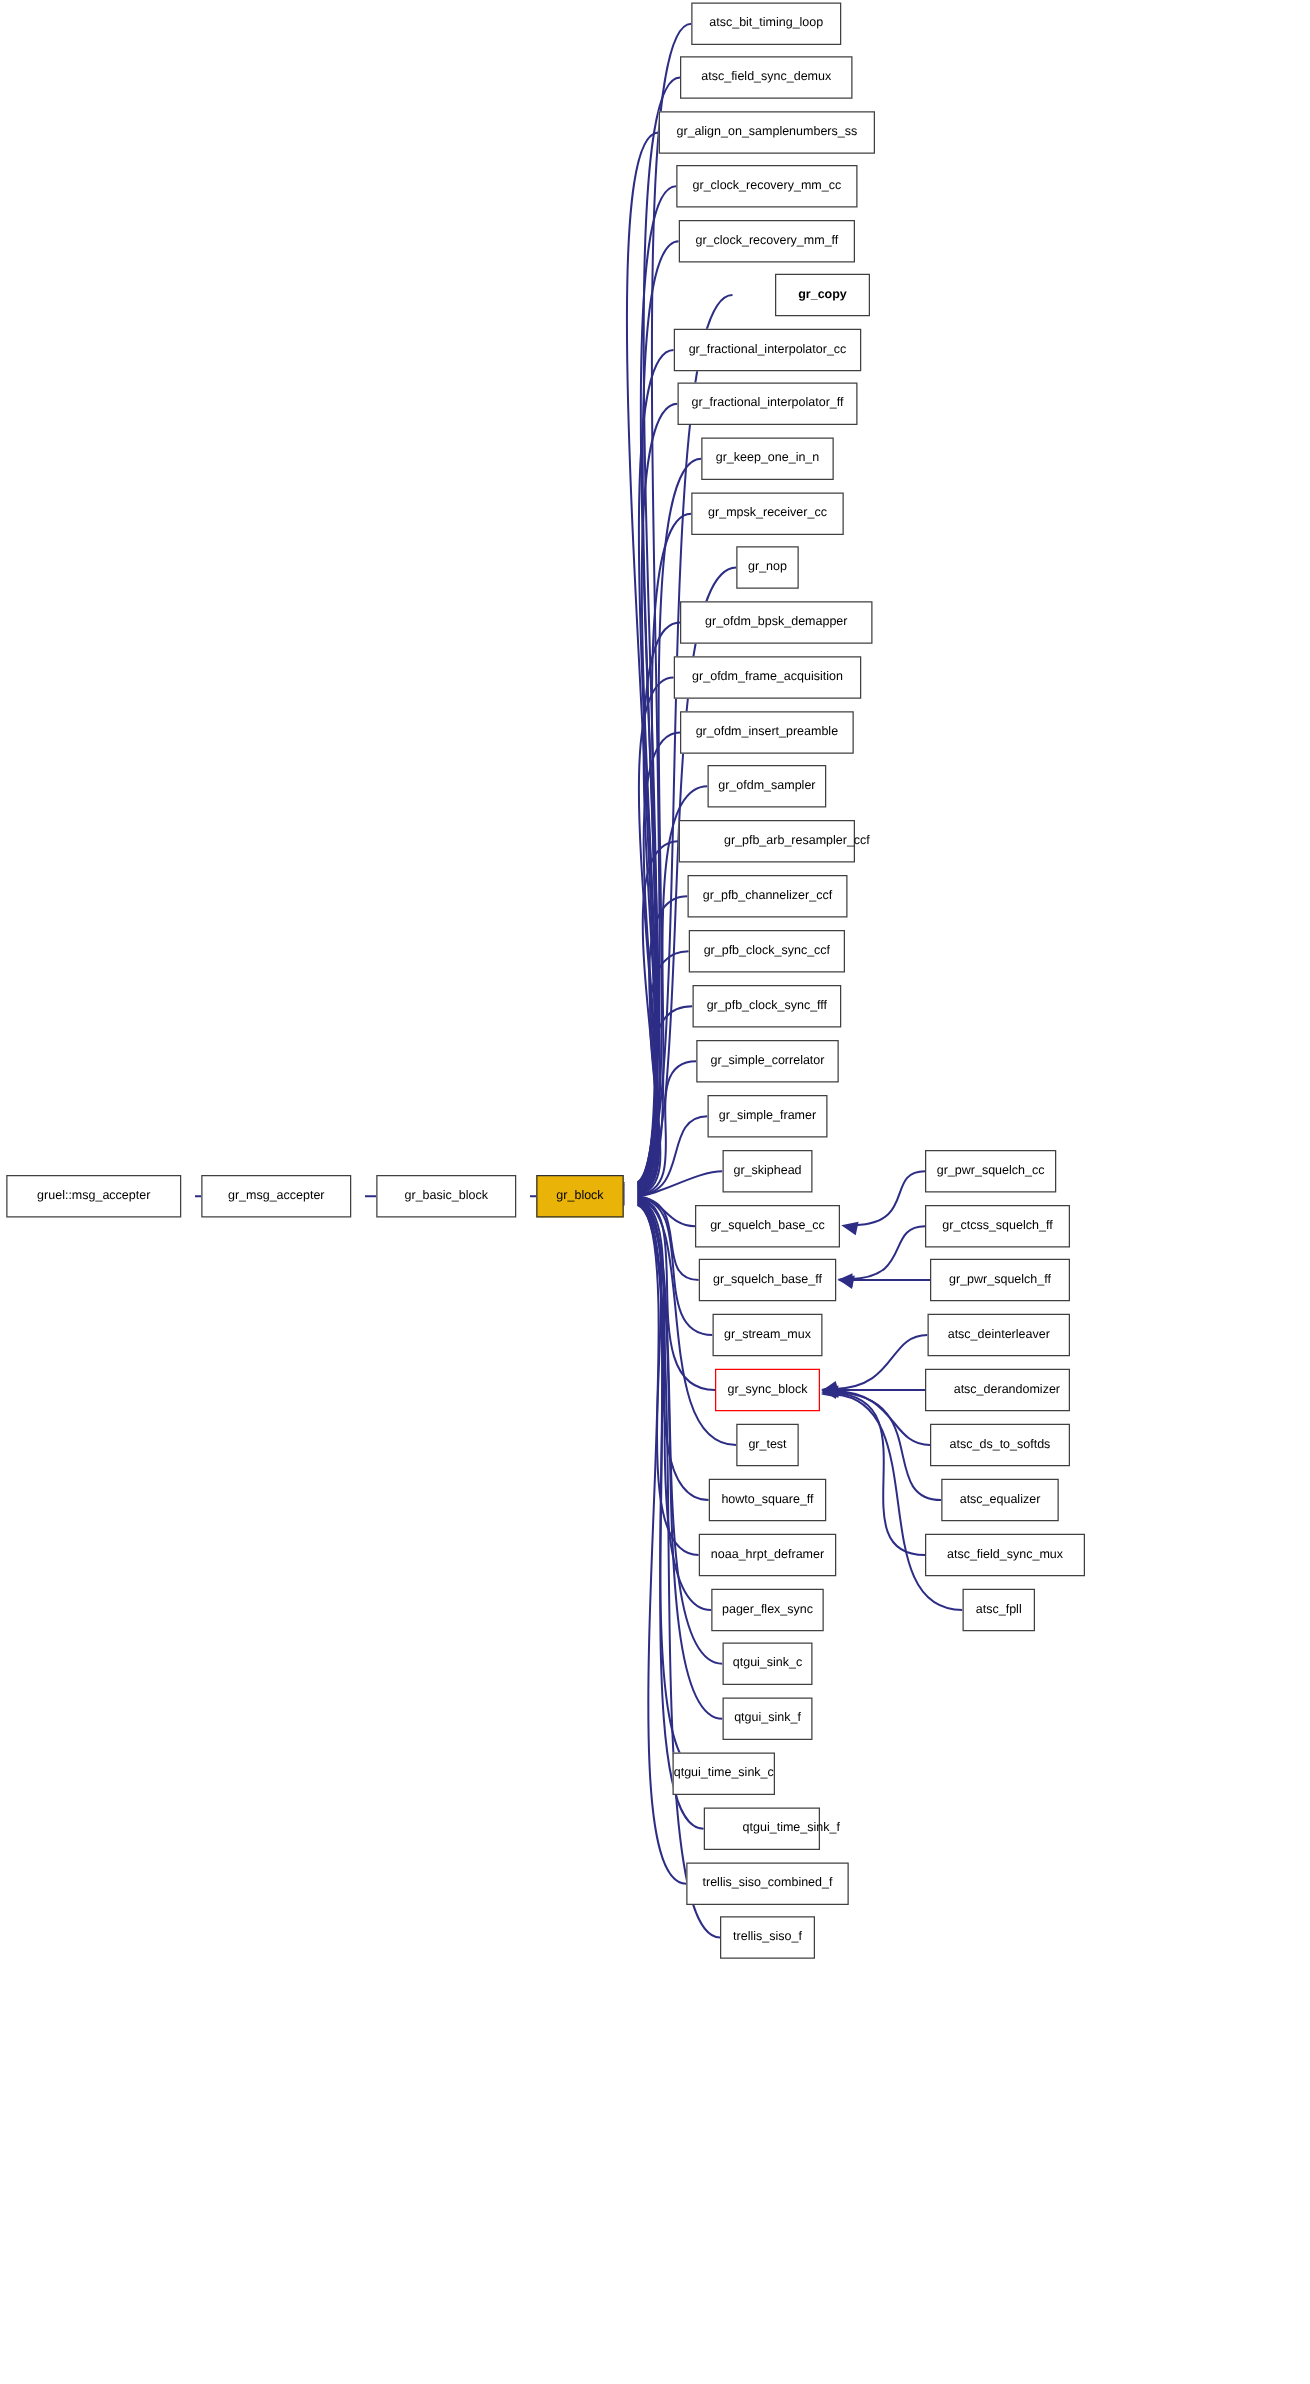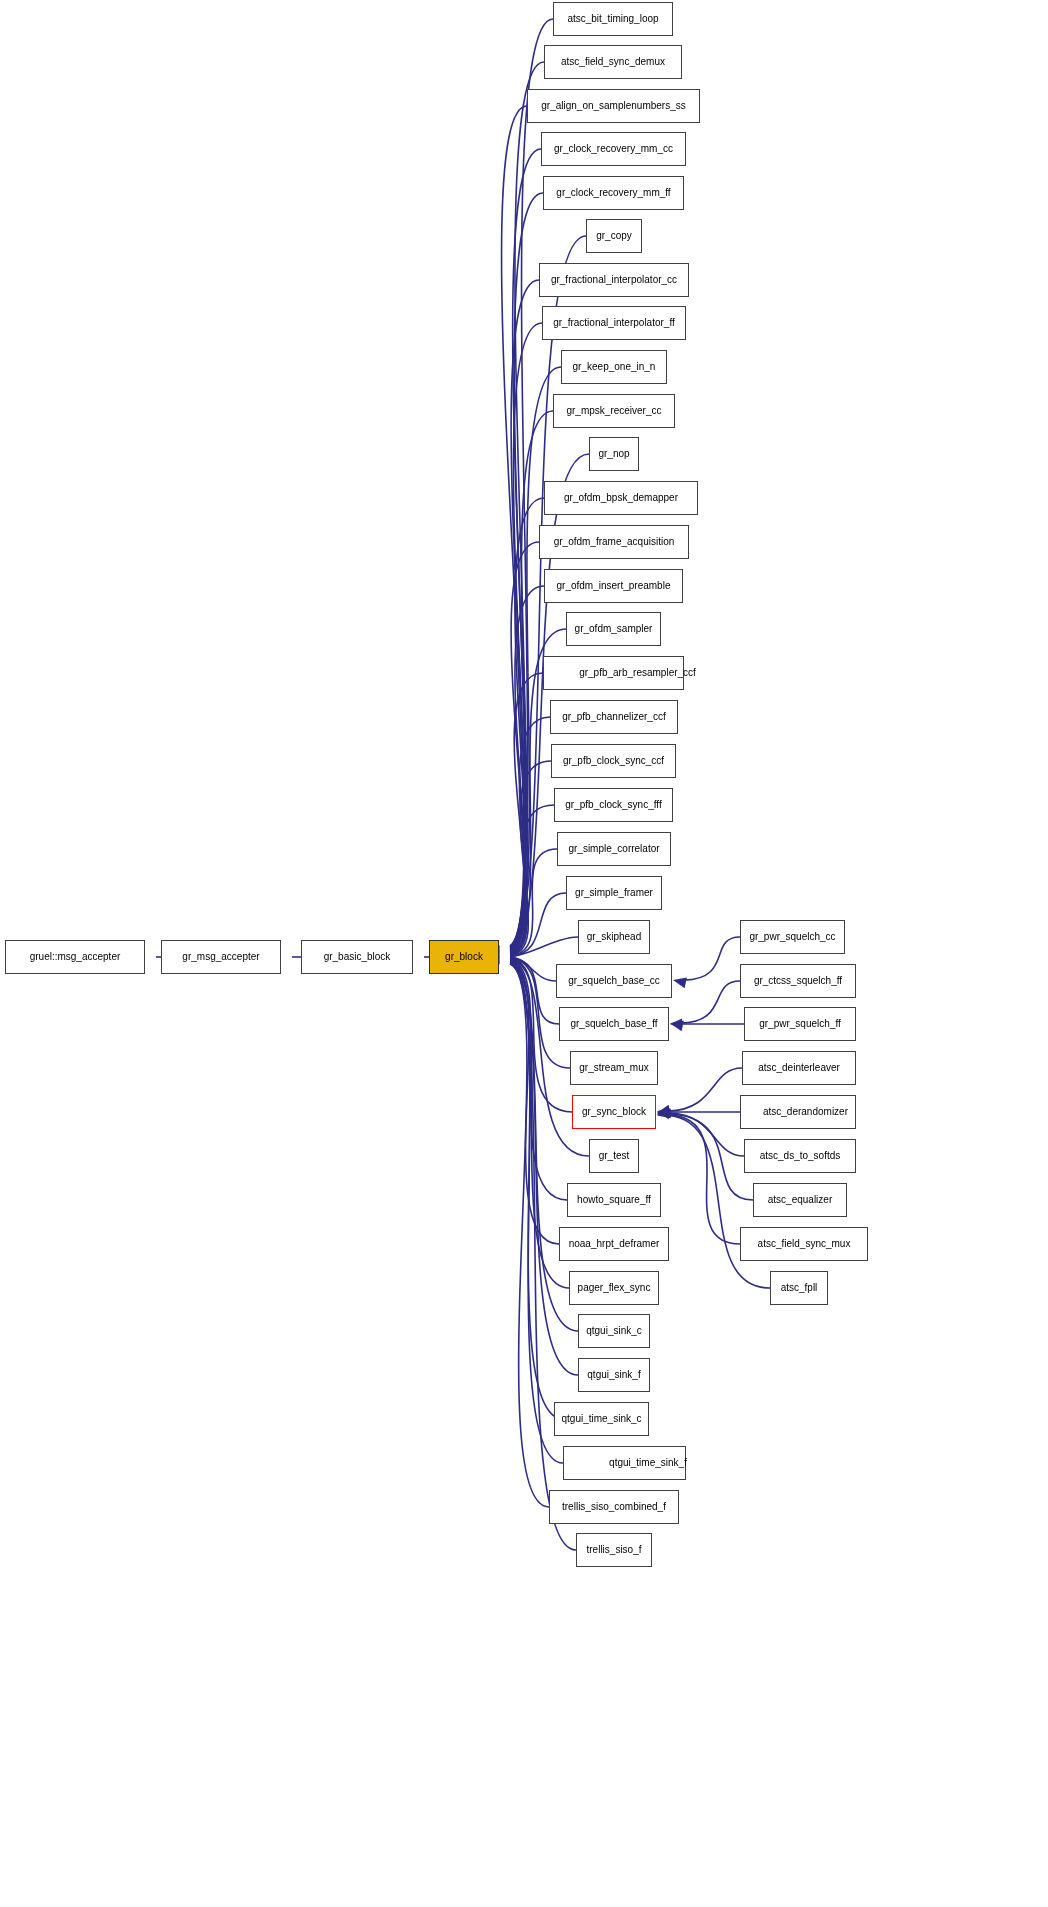--- a/index.html
+++ b/index.html
@@ -172,21 +172,21 @@
     </div>
     <div class="node" style="left: 527px; top: 89px; width: 173px;">
       <span class="node-label">gr_align_on_samplenumbers_ss</span>
     </div>
     <div class="node" style="left: 541px; top: 132px; width: 145px;">
       <span class="node-label">gr_clock_recovery_mm_cc</span>
     </div>
     <div class="node" style="left: 543px; top: 176px; width: 141px;">
       <span class="node-label">gr_clock_recovery_mm_ff</span>
     </div>
-    <div class="node" style="left: 586px; top: 219px; width: 56px;">
+    <div class="node" style="left: 620px; top: 219px; width: 76px; font-weight: bold;">
       <span class="node-label">gr_copy</span>
     </div>
     <div class="node" style="left: 539px; top: 263px; width: 150px;">
       <span class="node-label">gr_fractional_interpolator_cc</span>
     </div>
     <div class="node" style="left: 542px; top: 306px; width: 144px;">
       <span class="node-label">gr_fractional_interpolator_ff</span>
     </div>
     <div class="node" style="left: 561px; top: 350px; width: 106px;">
       <span class="node-label">gr_keep_one_in_n</span>
@@ -253,24 +253,24 @@
     </div>
     <div class="node" style="left: 569px; top: 1271px; width: 90px;">
       <span class="node-label">pager_flex_sync</span>
     </div>
     <div class="node" style="left: 578px; top: 1314px; width: 72px;">
       <span class="node-label">qtgui_sink_c</span>
     </div>
     <div class="node" style="left: 578px; top: 1358px; width: 72px;">
       <span class="node-label">qtgui_sink_f</span>
     </div>
-    <div class="node" style="left: 554px; top: 1402px; width: 95px;">
+    <div class="node" style="left: 538px; top: 1402px; width: 82px;">
       <span class="node-label">qtgui_time_sink_c</span>
     </div>
-    <div class="node" style="left: 563px; top: 1446px; width: 123px; padding-left: 47px;">
+    <div class="node" style="left: 563px; top: 1446px; width: 93px; padding-left: 47px;">
       <span class="node-label">qtgui_time_sink_f</span>
     </div>
     <div class="node" style="left: 549px; top: 1490px; width: 130px;">
       <span class="node-label">trellis_siso_combined_f</span>
     </div>
     <div class="node" style="left: 576px; top: 1533px; width: 76px;">
       <span class="node-label">trellis_siso_f</span>
     </div>
     <div class="node" style="left: 740px; top: 920px; width: 105px;">
       <span class="node-label">gr_pwr_squelch_cc</span>

